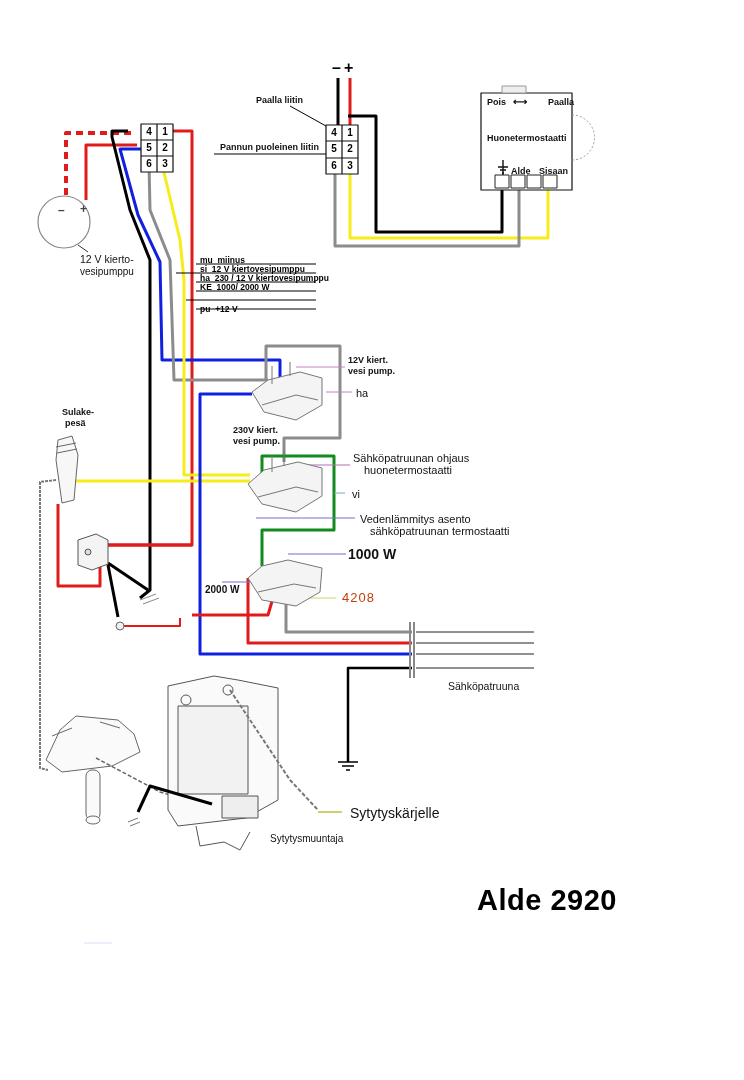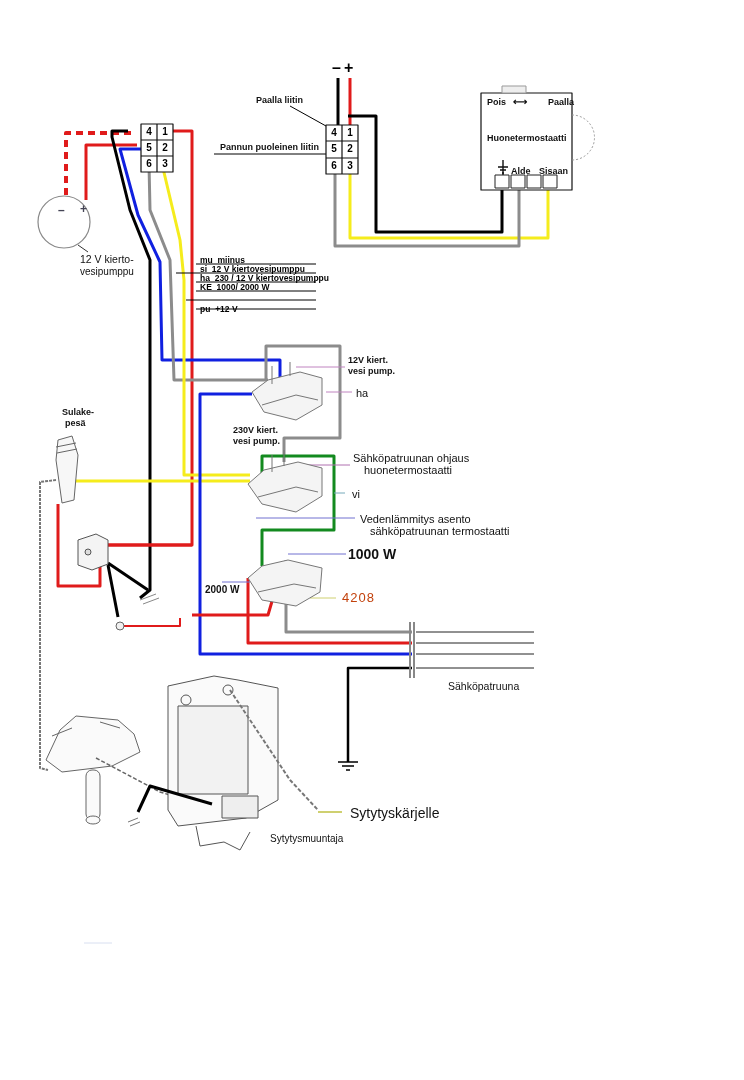--- a/index.html
+++ b/index.html
@@ -231,13 +231,14 @@
   <span class="lbl" style="left:65px;top:418px;text-align:right;">pesä</span>
 
   
   <span class="lbl-plain lbl" style="left:448px;top:679px;font-weight:normal;font-size:10.5px;">Sähköpatruuna</span>
 
   
   <span class="lbl-plain lbl" style="left:350px;top:806px;font-weight:normal;font-size:14px;">Sytytyskärjelle</span>
   <span class="lbl-plain lbl" style="left:270px;top:832px;font-weight:normal;font-size:10px;">Sytytysmuuntaja</span>
 
   
+  <span class="title">Alde 2920</span>
 </div>
 
 </body></html>

